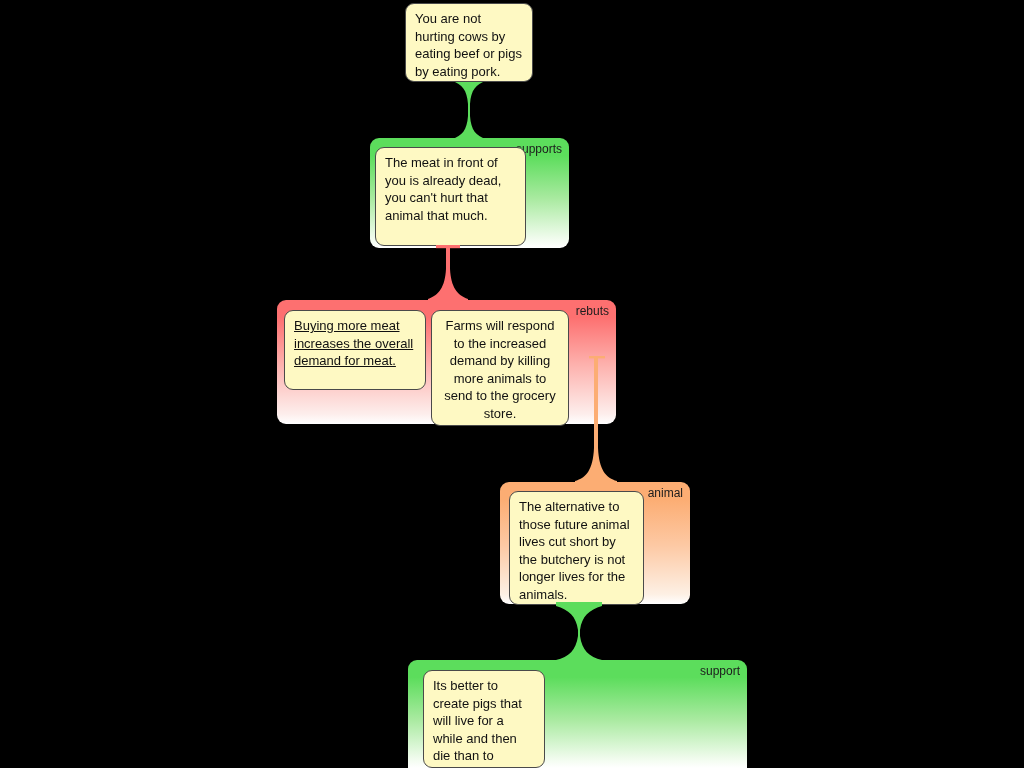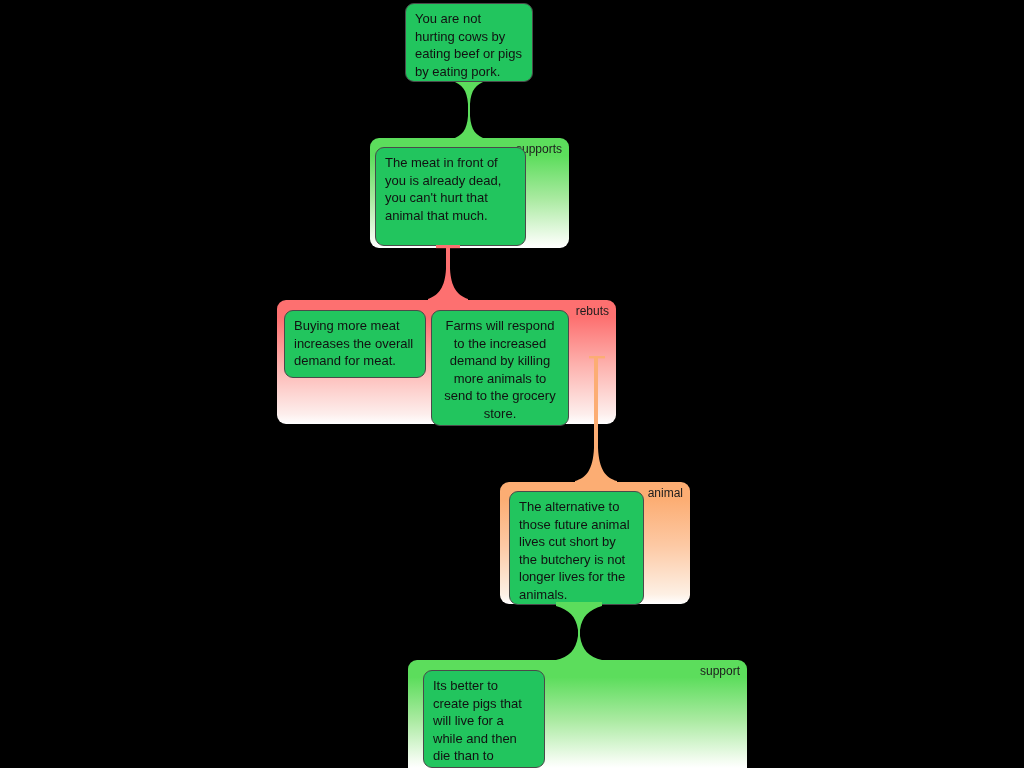--- a/index.html
+++ b/index.html
@@ -49,21 +49,21 @@
     line-height: 11px;
     color: #1c1c1c;
     font-family: "Liberation Sans", sans-serif;
     white-space: nowrap;
     letter-spacing: 0px;
   }
 
   
   .card {
     position: absolute;
-    background: #22c55e;
+    background: #fef9c3;
     border: 1.3px solid #4a4a4a;
     border-radius: 9px;
     box-sizing: border-box;
     padding: 6px 9px 5px 9px;
     font-size: 13px;
     line-height: 17.6px;
     color: #111111;
     font-family: "Liberation Sans", sans-serif;
     overflow: hidden;
   }
@@ -97,21 +97,21 @@
   <div class="connector" style="left:428px; top:245px; width:40px; height:58px;">
     <svg viewBox="0 0 40 58" preserveAspectRatio="none" aria-hidden="true">
       <rect x="8" y="0" width="24" height="3.2" fill="#fd7070"></rect>
       <path d="M18,3 L22,3 L22,24 C23,42 29,50 40,54 L40,58 L0,58 L0,54 C11,50 17,42 18,24 Z" fill="#fd7070"></path>
     </svg>
   </div>
 
   <div class="group group-oppose" style="left:277px; top:300px; width:339px; height:124px;">
     <span class="group-label">rebuts</span>
   </div>
-  <div class="card" style="left:284px; top:310px; width:142px; height:68px;">Buying more meat increases the overall demand for meat.</div>
+  <div class="card" style="left:284px; top:310px; width:142px; height:80px;text-decoration:underline;">Buying more meat increases the overall demand for meat.</div>
   <div class="card" style="left:431px; top:310px; width:138px; height:116px;text-align:center;">Farms will respond to the increased demand by killing more animals to send to the grocery store.</div>
 
   <div class="connector" style="left:575px; top:356px; width:42px; height:128px;">
     <svg viewBox="0 0 42 128" preserveAspectRatio="none" aria-hidden="true">
       <rect x="14" y="0" width="16" height="2.4" fill="#fcad73"></rect>
       <path d="M19,2 L23,2 L23,92 C24,114 31,122 42,125 L42,128 L0,128 L0,125 C11,122 18,114 19,92 Z" fill="#fcad73"></path>
     </svg>
   </div>
 
   <div class="group group-rebuts" style="left:500px; top:482px; width:190px; height:122px;">

